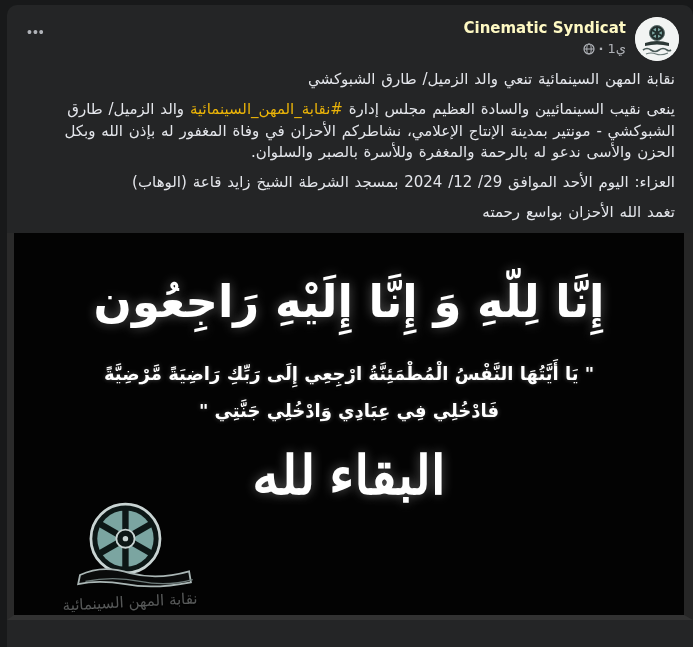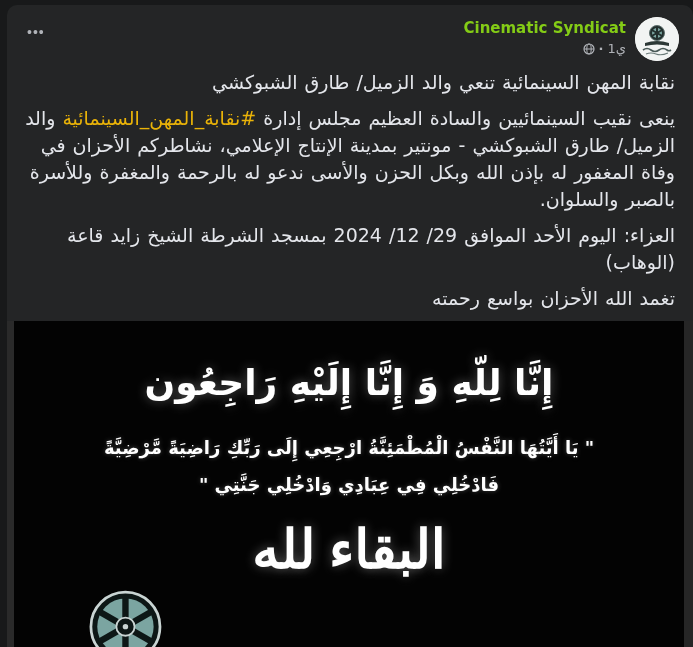--- a/index.html
+++ b/index.html
@@ -14,44 +14,44 @@
     background:#242526;border-radius:10px 10px 0 0;overflow:hidden;
     direction:rtl;
   }
   
   .header{display:flex;align-items:flex-start;gap:9px;padding:12px 14px 6px 16px;}
   .avatar{
     width:44px;height:44px;border-radius:50%;overflow:hidden;flex:0 0 auto;
     background:#f4f6f5;cursor:pointer;
   }
   .head-col{display:flex;flex-direction:column;padding-top:2px;}
-  .page-name{color:#84cc16;font-size:15px;font-weight:700;line-height:19px;cursor:pointer;}
+  .page-name{color:#fef9c3;font-size:15px;font-weight:700;line-height:19px;cursor:pointer;}
   .time-row{display:flex;align-items:center;gap:4px;margin-top:3px;color:#b0b3b8;font-size:13px;line-height:15px;}
   .time-row .sep{font-weight:700;}
   .globe{width:12px;height:12px;display:block;}
   .more-btn{
     margin-inline-start:auto;background:none;border:none;cursor:pointer;
     color:#b0b3b8;font-size:14px;letter-spacing:1px;padding:10px 12px 4px 4px;line-height:10px;
   }
   
   .post-text{padding:2px 2px 0 0;}
   .post-text p{
-    margin:0 16px 9px 16px;color:#e4e6eb;font-size:19px;line-height:1.42;
+    margin:0 16px 9px 16px;color:#e4e6eb;font-size:15px;line-height:1.42;
     text-align:right;word-spacing:1px;
   }
   .post-text p.verse{text-align:center;}
   .hashtag{color:#eab308;cursor:pointer;text-decoration:none;}
   
   .photo{
     position:relative;height:387px;background:#030303;cursor:pointer;
     border-left:7px solid #2a2a2a;border-right:9px solid #262626;border-bottom:5px solid #323232;
     box-sizing:border-box;color:#fff;overflow:hidden;
   }
   .photo .headline{
-    margin-top:34px;text-align:center;font-size:36px;font-weight:700;line-height:1.55;
+    margin-top:34px;text-align:center;font-size:45px;font-weight:700;line-height:1.55;
     text-shadow:0 0 12px rgba(255,255,255,.35),0 3px 4px rgba(0,0,0,.9);
     letter-spacing:1px;
   }
   .photo .mid-verse{
     margin-top:18px;padding:0 40px;text-align:center;font-size:18px;font-weight:700;line-height:2.1;
     text-shadow:0 0 5px rgba(255,255,255,.3),0 2px 2px rgba(0,0,0,.9);
   }
   .photo .footer-callig{
     margin-top:14px;text-align:center;font-size:54px;font-weight:700;
     text-shadow:0 0 12px rgba(255,255,255,.35),0 3px 4px rgba(0,0,0,.9);

